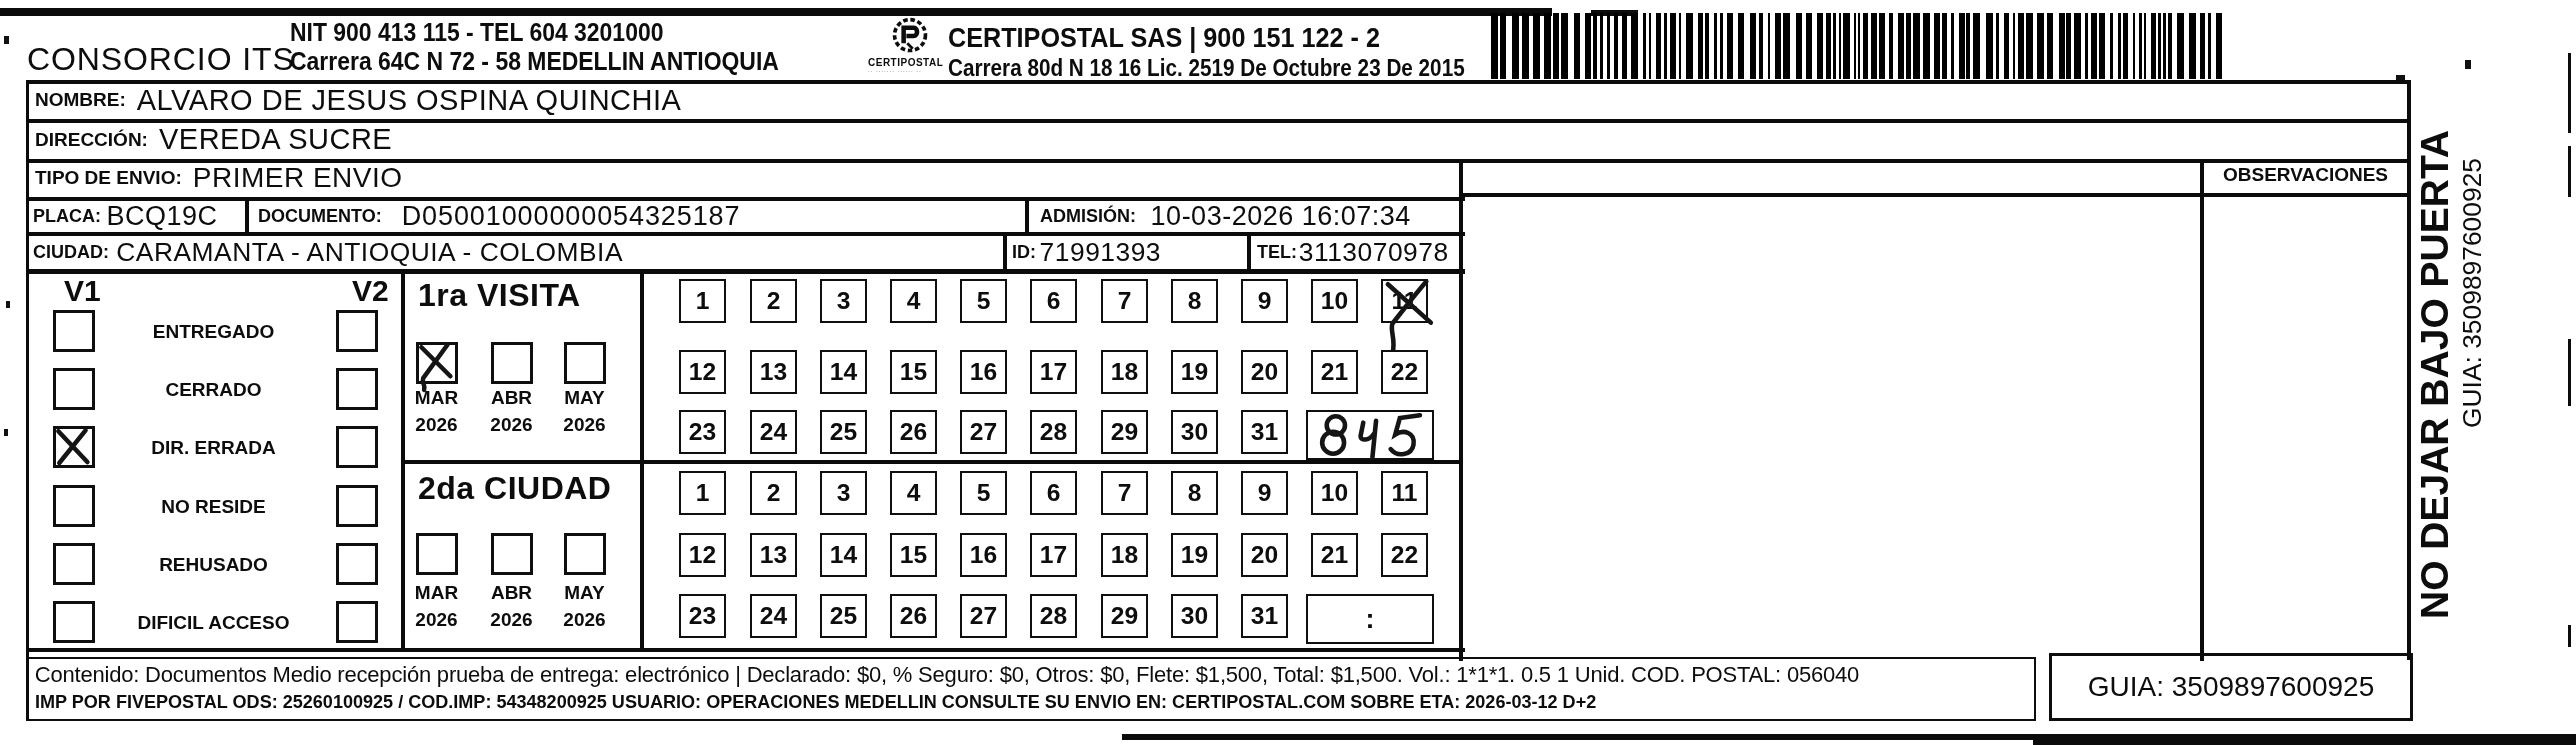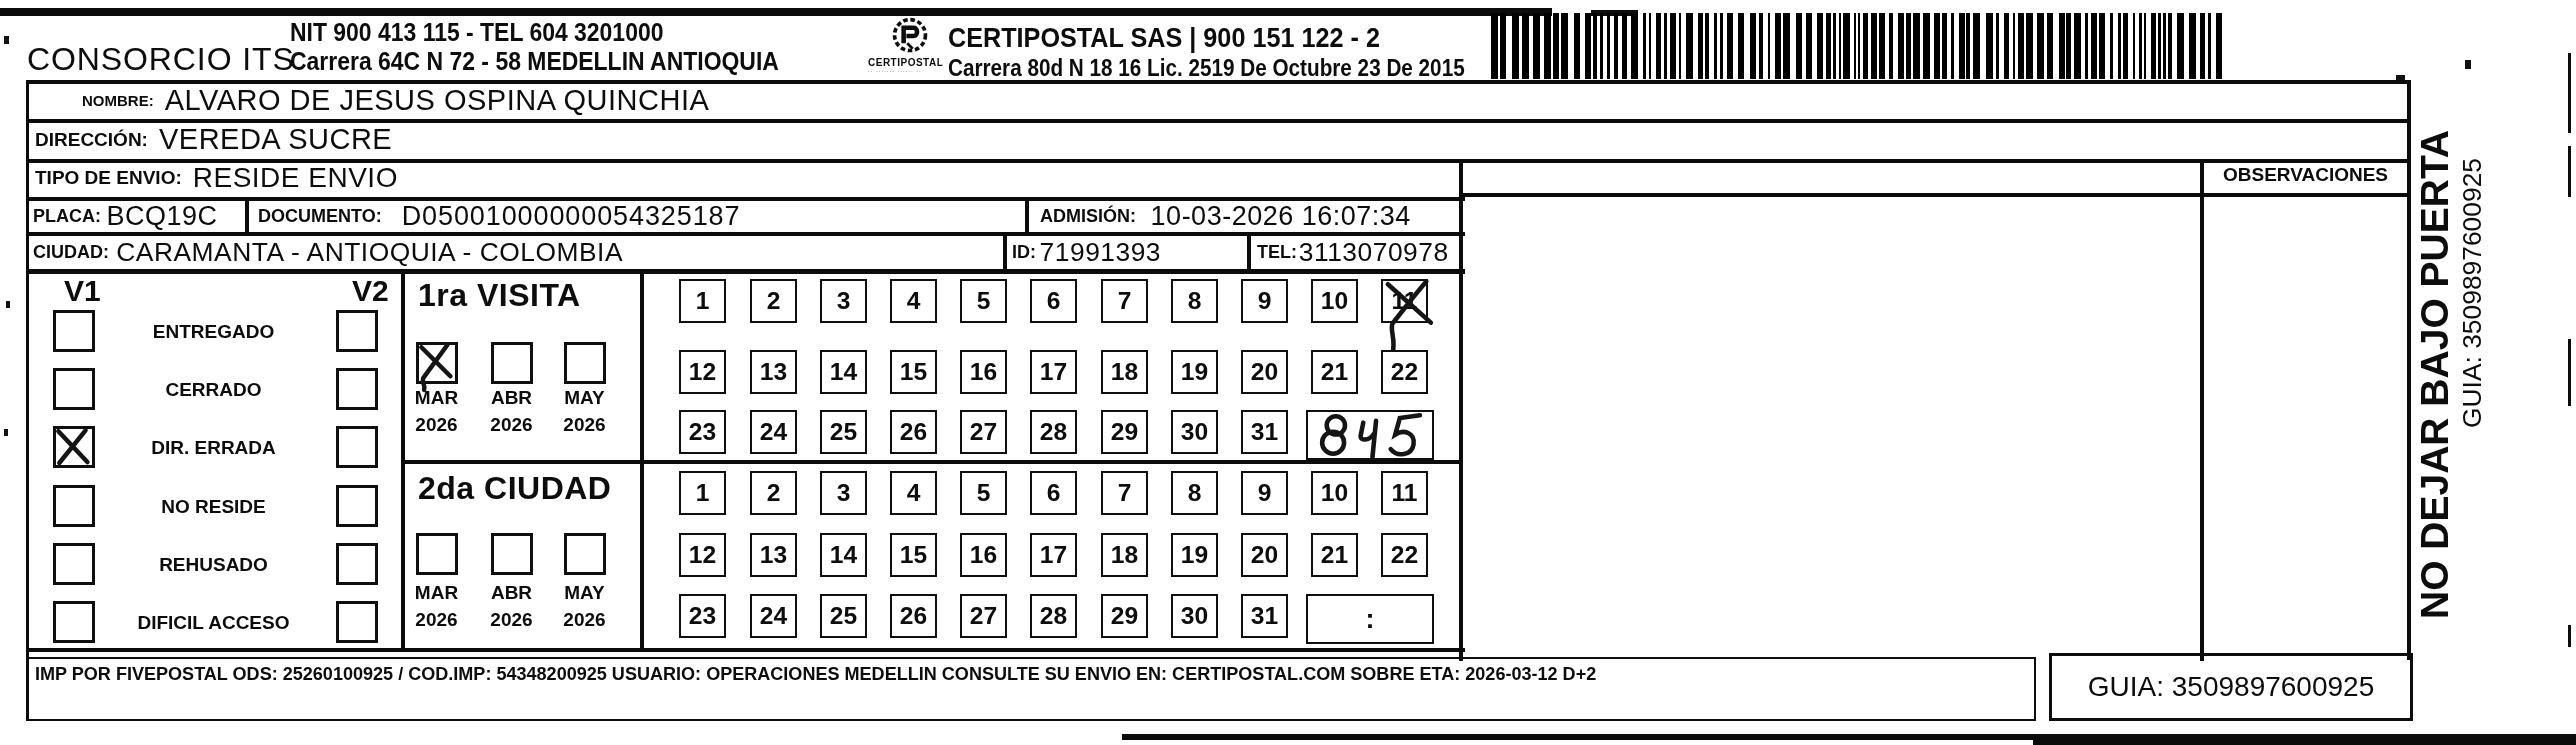--- a/index.html
+++ b/index.html
@@ -168,30 +168,30 @@
   <div class="vl" style="left:2407px;top:80px;width:3.6px;height:580px;"></div>
   <div class="vl" style="left:401px;top:271px;width:3.6px;height:379px;"></div>
   <div class="vl" style="left:640px;top:271px;width:3.6px;height:379px;"></div>
 
   <div class="vl" style="left:2568px;top:53px;width:2.7px;height:80px;"></div>
   <div class="vl" style="left:2568px;top:146px;width:2.7px;height:51px;"></div>
   <div class="vl" style="left:2568px;top:339px;width:2.7px;height:67px;"></div>
   <div class="vl" style="left:2568px;top:625px;width:2.7px;height:22px;"></div>
 
   <div class="abs row-flex" style="left:35px;top:80px;height:40px;">
-    <span class="lbl" style="font-size:15px;margin-left:47px;">NOMBRE:</span>
+    <span class="lbl" style="font-size:19px;">NOMBRE:</span>
     <span class="cellval" style="font-size:29px;margin-left:11px;">ALVARO DE JESUS OSPINA QUINCHIA</span>
   </div>
   <div class="abs row-flex" style="left:35px;top:120px;height:39px;">
     <span class="lbl" style="font-size:19px;">DIRECCIÓN:</span>
     <span class="cellval" style="font-size:29px;margin-left:11px;">VEREDA SUCRE</span>
   </div>
   <div class="abs row-flex" style="left:35px;top:160px;height:36px;">
     <span class="lbl" style="font-size:19px;">TIPO DE ENVIO:</span>
-    <span class="cellval" style="font-size:28px;margin-left:11px;">RESIDE ENVIO</span>
+    <span class="cellval" style="font-size:28px;margin-left:11px;">PRIMER ENVIO</span>
   </div>
 
   <div class="abs row-flex" style="left:33px;top:199px;height:35px;">
     <span class="lbl" style="font-size:18px;">PLACA:</span>
     <span class="cellval" style="font-size:27px;margin-left:5.5px;">BCQ19C</span>
   </div>
   <div class="abs row-flex" style="left:258px;top:199px;height:35px;">
     <span class="lbl" style="font-size:18px;">DOCUMENTO:</span>
     <span class="cellval" style="font-size:27px;margin-left:20px;letter-spacing:0.9px;">D05001000000054325187</span>
   </div>
@@ -355,20 +355,23 @@
   </div>
 
   <div class="timebox" style="left:1306px;top:594px;width:124px;height:46px;">
     <span>:</span>
   </div>
 
   <div class="abs vert" style="left:2413px;top:117px;height:515px;width:44px;font-size:39px;font-weight:bold;">NO DEJAR BAJO PUERTA</div>
   <div class="abs vert" style="left:2457px;top:151px;height:284px;width:33px;font-size:26.4px;">GUIA: 3509897600925</div>
 
   <div class="abs" style="left:25.5px;top:657px;width:2010px;height:64px;border:2.7px solid #0d0d0d;box-sizing:border-box;overflow:hidden;">
+    <div style="font-size:22px;margin:2.7px 0 0 7.3px;white-space:nowrap;letter-spacing:-0.2px;">
+      <span>Contenido: Documentos Medio recepción prueba de entrega: electrónico | Declarado: $0, % Seguro: $0, Otros: $0, Flete: $1,500, Total: $1,500. Vol.: 1*1*1. 0.5  1 Unid. COD. POSTAL: 056040</span>
+    </div>
     <div style="font-size:19px;font-weight:bold;margin:3.6px 0 0 7.3px;">
       <span class="cond95">IMP POR FIVEPOSTAL ODS: 25260100925 / COD.IMP: 54348200925 USUARIO: OPERACIONES MEDELLIN CONSULTE SU ENVIO EN: CERTIPOSTAL.COM SOBRE ETA: 2026-03-12 D+2</span>
     </div>
   </div>
 
   <div class="abs" style="left:2049px;top:653px;width:364px;height:68px;border:3.6px solid #0d0d0d;box-sizing:border-box;display:flex;align-items:center;justify-content:center;">
     <span style="font-size:28px;">GUIA: 3509897600925</span>
   </div>
 
   <div class="hl" style="left:1122px;top:734px;width:1454px;height:5.5px;"></div>

